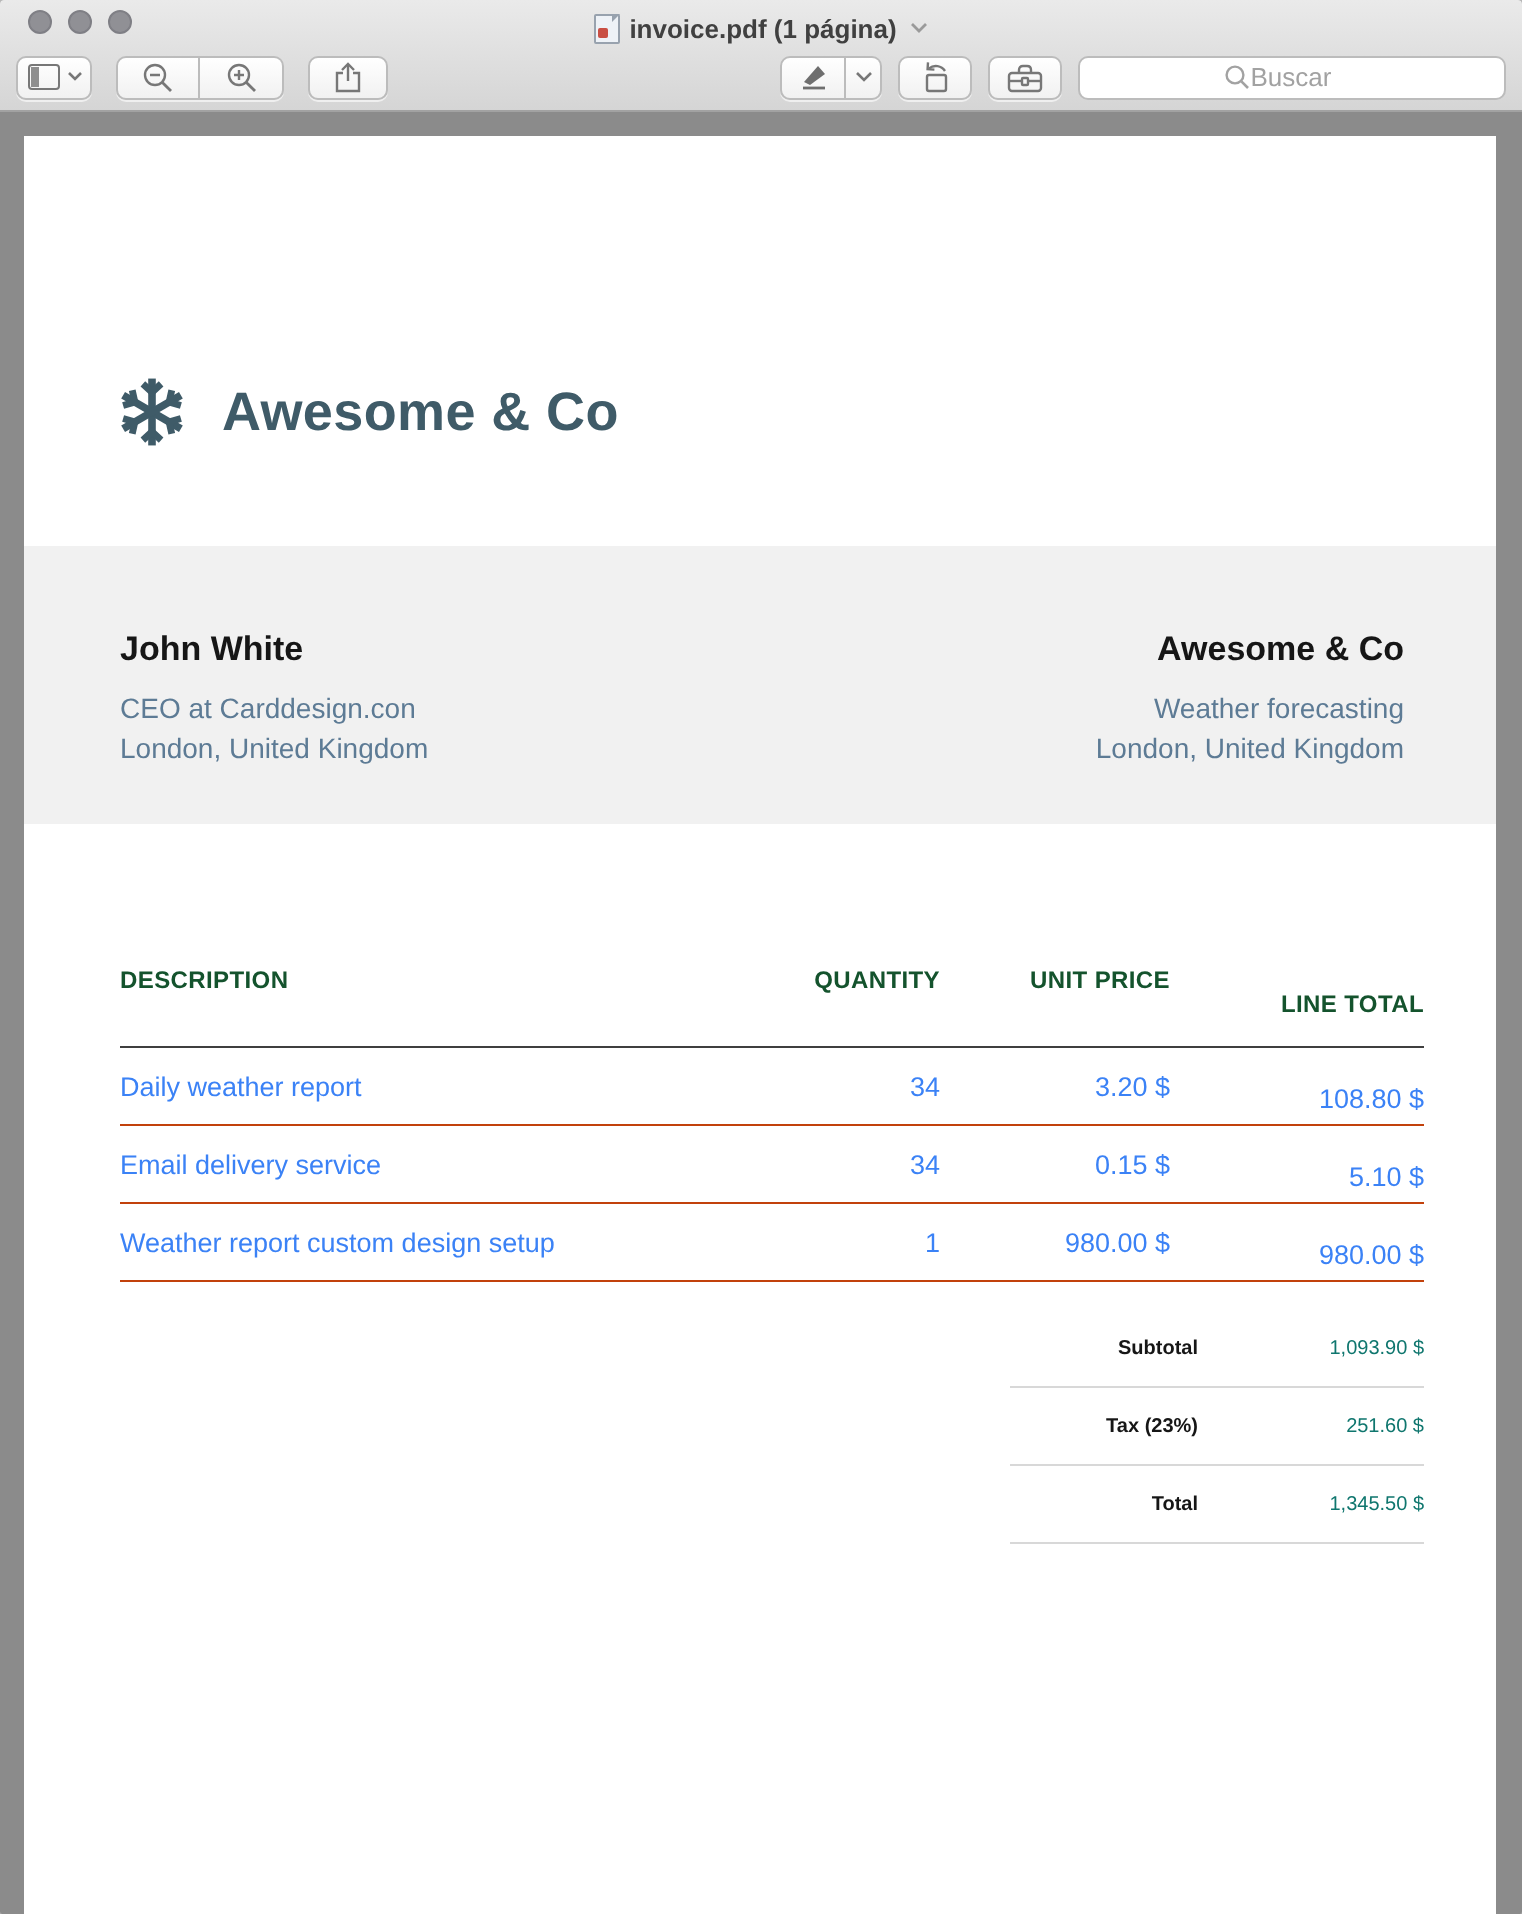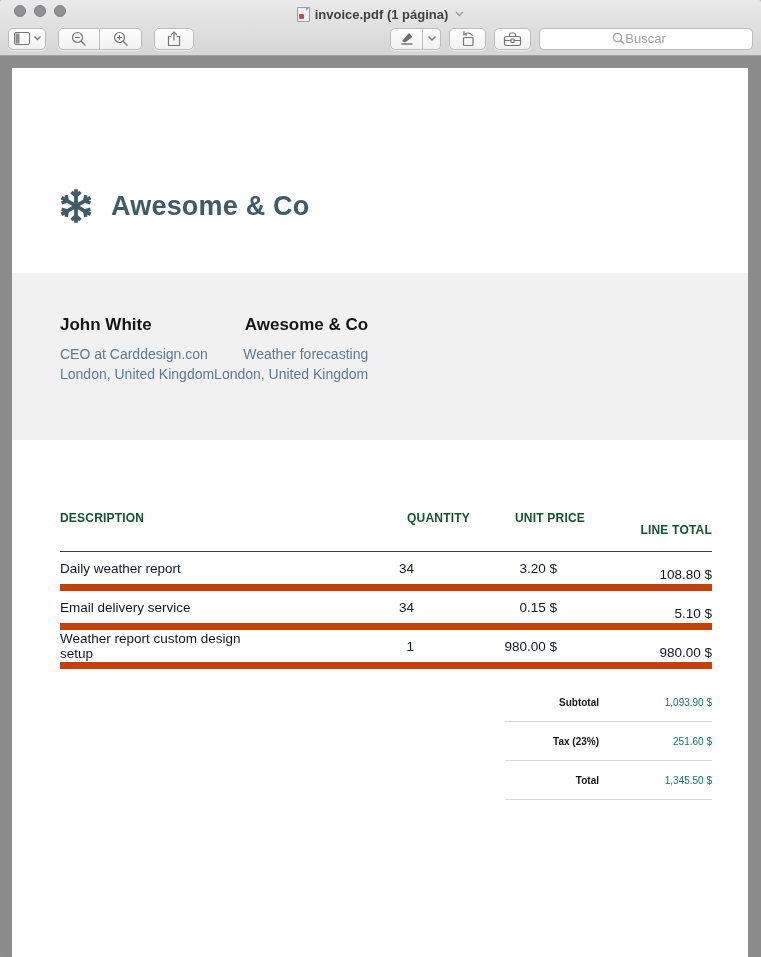--- a/index.html
+++ b/index.html
@@ -61,32 +61,32 @@
   .page{ background:#fff; width:736px; height:100%; color:#1c1c1e; }
 
   .inv-top{ height:205px; padding:71px 37px 0 45px; display:flex; justify-content:space-between; }
   .logo{ display:flex; align-items:center; gap:16px; }
   .logo svg{ width:38px; height:38px; }
   .company{ font-size:27px; font-weight:bold; color:#3f5b68; letter-spacing:.2px; }
   .inv-info{ text-align:right; padding-top:4px; }
   .inv-num{ font-size:17px; color:#1c1c1e; }
   .inv-date{ font-size:13.5px; color:#55738e; margin-top:7px; }
 
-  .band{ height:167px; background:#f1f1f1; padding:42px 46px 0 48px;
-    display:flex; }
+  .band{ height:139px; background:#f1f1f1; padding:42px 46px 0 48px;
+    display:flex; justify-content:space-between; }
   .party .name{ font-size:17px; font-weight:bold; color:#161616; margin-bottom:9px; }
   .party p{ font-size:14px; color:#5d7b95; line-height:20px; }
   .party.right{ text-align:right; }
 
   .inv-body{ padding:0 36px 0 48px; }
   .t-head{ display:flex; margin-top:71px; padding-bottom:14px;
     border-bottom:1.5px solid #3f3f3f;
     font-size:12px; font-weight:bold; color:#14532d; letter-spacing:.2px; }
   .t-row{ display:flex; align-items:center; height:39px;
-    border-bottom:7px solid #c2410c; font-size:13.5px; color:#0f172a;gap:28px; }
+    border-bottom:1px solid #c2410c; font-size:13.5px; color:#3b82f6; }
   .c-desc{ flex:1; text-align:left; }
   .c-qty{ width:115px; text-align:right; }
   .c-price{ width:115px; text-align:right; }
   .c-total{ width:127px; text-align:right;margin-top:12px; }
 
   .totals{ width:207px; margin-left:auto; margin-top:14px; }
   .tot-row{ display:flex; align-items:center; height:39px;
     border-bottom:1px solid #d8d8d8; font-size:10px; }
   .tot-label{ flex:1; text-align:right; font-weight:bold; color:#161616; }
   .tot-value{ width:113px; text-align:right; color:#0f766e; }

